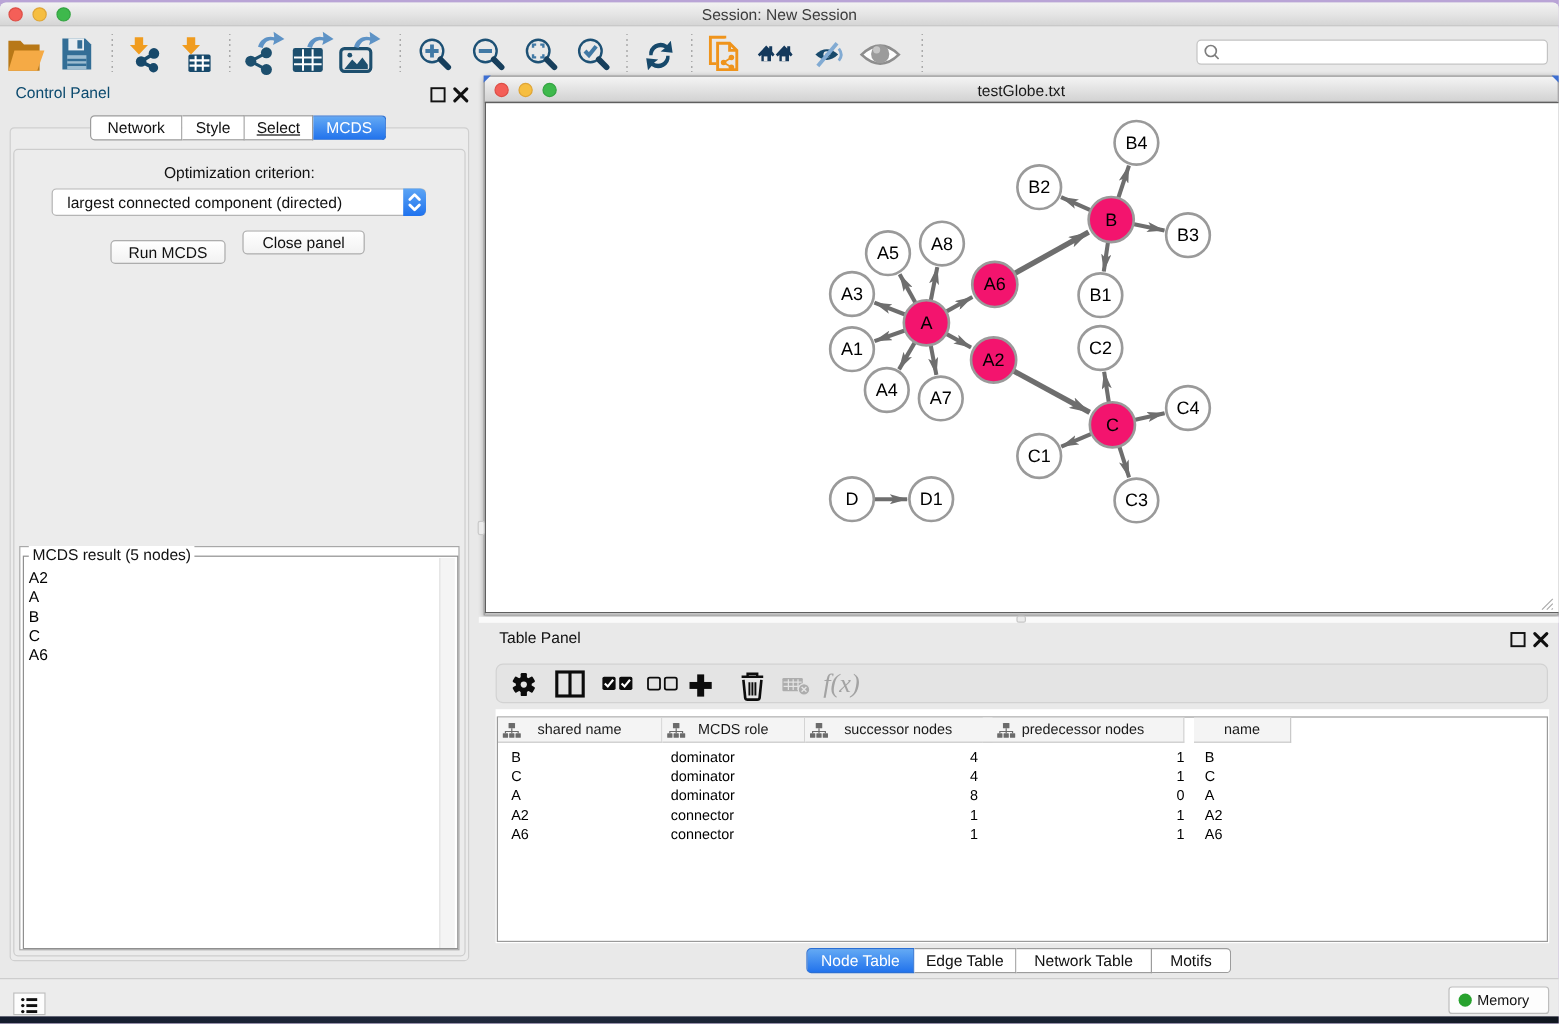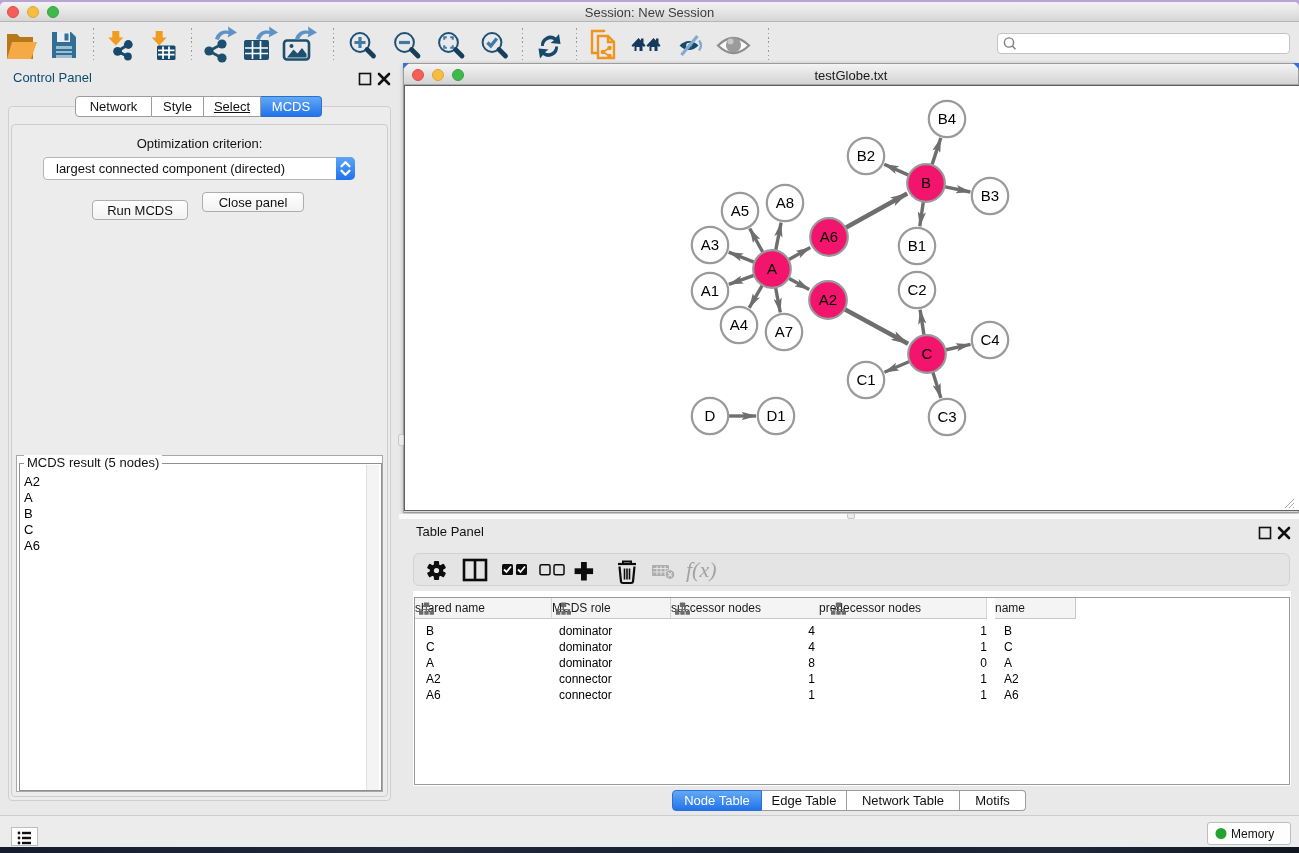--- a/index.html
+++ b/index.html
@@ -38,21 +38,21 @@
 #mcds-scroll{position:absolute;right:3px;top:9px;width:13px;height:325px;background:#f4f4f4;border-left:1px solid #e2e2e2;}
 
 #nw{position:absolute;left:403px;top:63px;width:896px;height:450px;background:#d8d8d8;border:1px solid #9b9b9b;border-radius:5px 5px 0 0;box-shadow:0 1px 4px rgba(0,0,0,.25);}
 #nw-tb{position:absolute;left:0;top:0;width:100%;height:21px;border-radius:5px 5px 0 0;background:linear-gradient(180deg,#f4f4f4,#d3d3d3);border-bottom:1px solid #a8a8a8;}
 #nw-tb .title{position:absolute;left:0;right:0;top:4px;text-align:center;font-size:13px;color:#1a1a1a;}
 #nw-content{position:absolute;left:0px;top:21px;width:895px;height:426px;background:#fff;border:1px solid #5f5f5f;border-right:none;}
 
 #tp-title{position:absolute;left:416px;top:524px;font-size:13px;color:#111;}
 #tp-toolbar{position:absolute;left:413px;top:553px;width:877px;height:33px;background:#e4e4e4;border:1px solid #d2d2d2;border-radius:6px;}
 #tbl{position:absolute;left:414px;top:597px;width:876px;height:188px;background:#fff;border:1px solid #9a9a9a;}
-.th{position:absolute;top:0;height:21px;background:#f4f4f4;border-right:1px solid #d4d4d4;border-bottom:1px solid #c9c9c9;font-size:12px;color:#1a1a1a;line-height:21px;}
+.th{position:absolute;top:0;height:21px;background:#f4f4f4;border-right:1px solid #d4d4d4;border-bottom:1px solid #c9c9c9;font-size:12px;color:#1a1a1a;text-align:center;line-height:21px;}
 .td{position:absolute;font-size:12px;color:#000;height:16px;line-height:16px;}
 
 #statusbar{position:absolute;left:0;top:815px;width:1299px;height:32px;background:#ececec;border-top:1px solid #cdcdcd;}
 #memory{position:absolute;right:8px;top:6px;width:84px;height:23px;background:#fdfdfd;border:1px solid #bdbdbd;border-radius:3px;font-size:12px;color:#c2410c;}
 #listbtn{position:absolute;left:11px;top:11px;width:27px;height:19px;background:#fdfdfd;border:1px solid #bdbdbd;}
 #bottomdark{position:absolute;left:0;top:847px;width:1299px;height:6px;background:linear-gradient(90deg,#141c2d,#20293c 30%,#16202f 60%,#1d2738 82%,#10161f);}
 </style></head>
 <body>
 <div id="app">
 <div id="titlebar">

